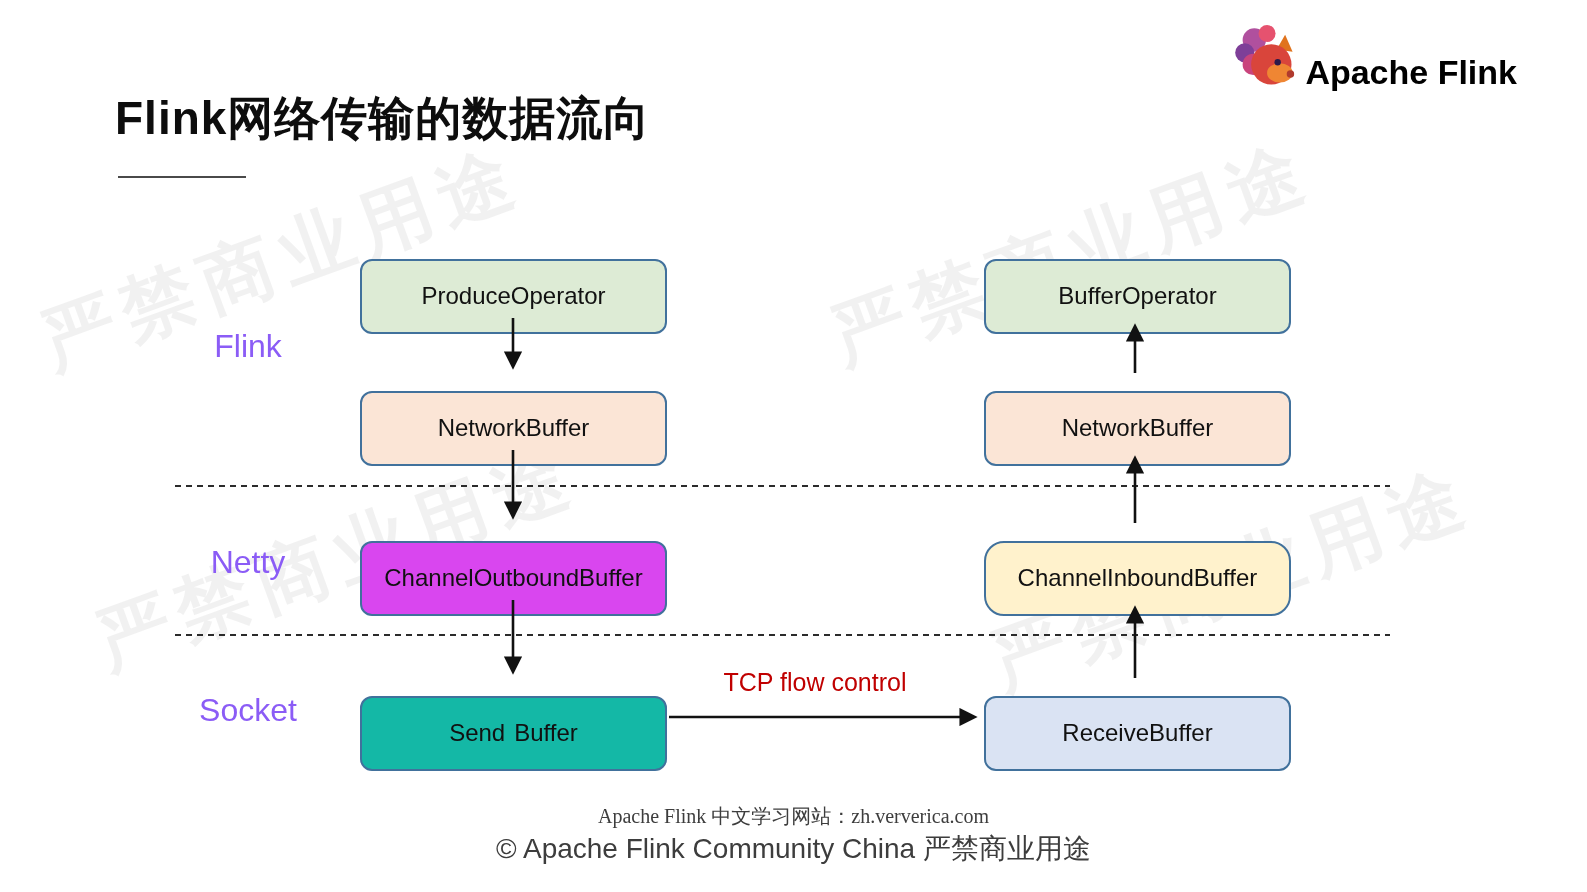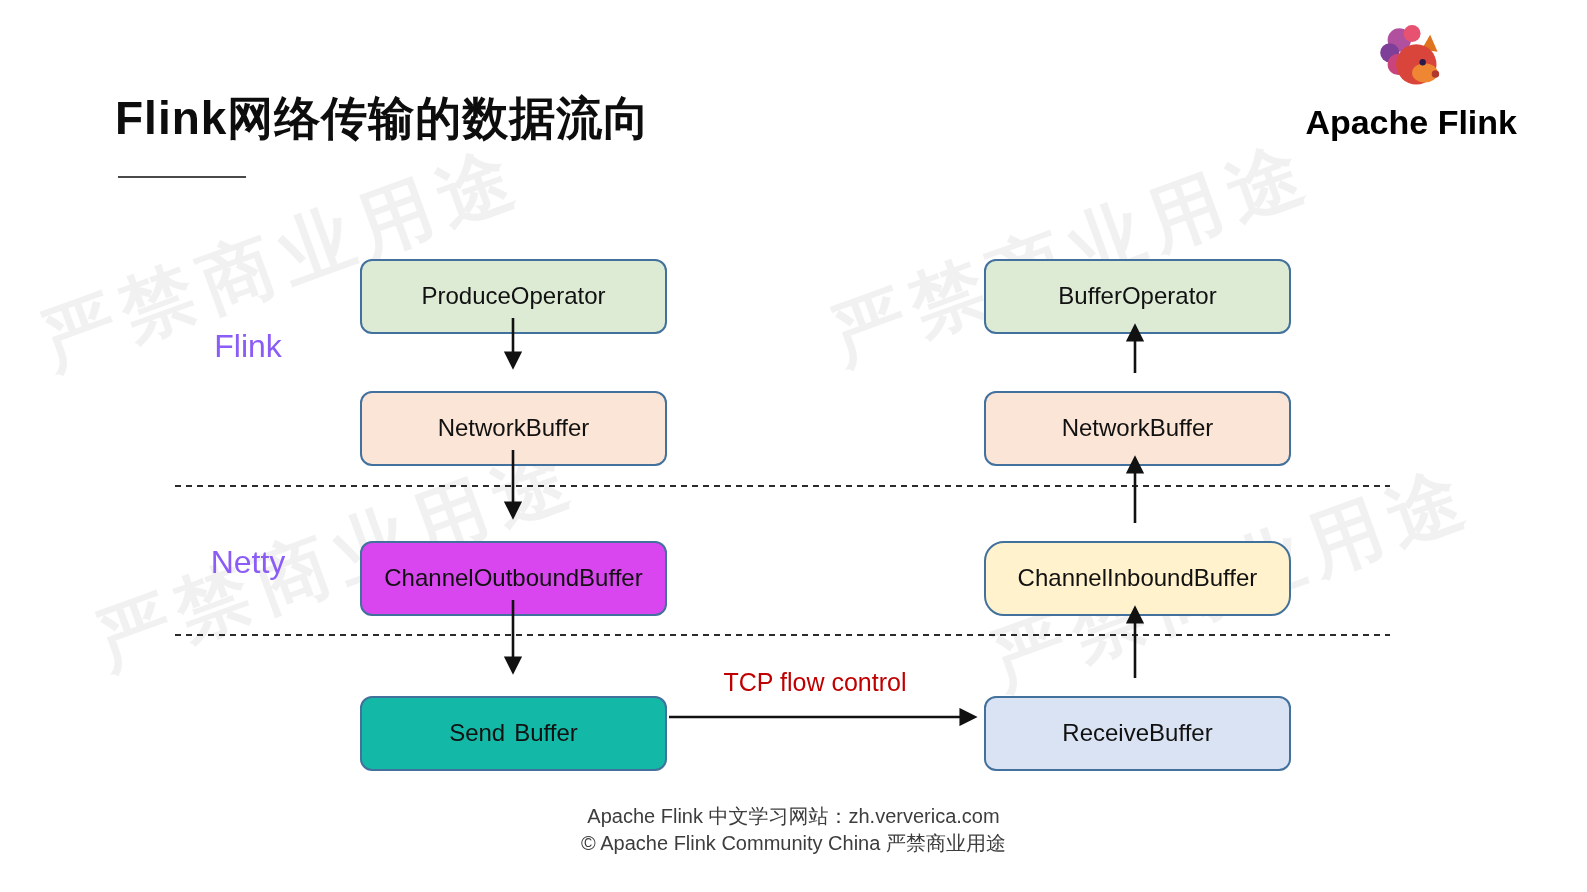--- a/index.html
+++ b/index.html
@@ -12,21 +12,21 @@
     font-weight:700;
     color:rgba(0,0,0,0.055);
     letter-spacing:10px;
     transform:rotate(-20deg);
     white-space:nowrap;
     pointer-events:none;
     user-select:none;
   }
 
   .brand{
-    position:absolute;top:24px;right:70px;display:flex;align-items:center;gap:11px;flex-direction:column;
+    position:absolute;top:24px;right:70px;display:flex;align-items:flex-end;gap:4px;
   }
   .brand-logo{width:70px;height:68px;}
   .brand-name{font-size:34px;font-weight:700;color:#000000;}
 
   .page-title{
     position:absolute;left:115px;top:88px;
     font-size:46px;font-weight:700;color:#0d0d0d;letter-spacing:1px;
   }
   .title-underline{
     position:absolute;left:118px;top:176px;width:128px;height:2px;background:#4a4a4a;
@@ -65,22 +65,22 @@
   .arrows-svg{position:absolute;left:0;top:0;width:1587px;height:892px;pointer-events:none;}
 
   .tcp-label{
     position:absolute;left:690px;top:668px;width:250px;text-align:center;
     font-size:25px;color:#c00000;
   }
 
   .footer{
     position:absolute;left:0;right:0;text-align:center;color:#3d3d3d;
   }
-  .footer-1{top:803px;font-size:20px;}
-  .footer-2{top:830px;font-size:20px;}
+  .footer-1{top:803px;font-size:20px;font-family:Liberation Serif, serif;}
+  .footer-2{top:830px;font-size:28px;}
 </style>
 </head>
 <body>
 
 <div class="slide">
 
   <div class="watermark" style="left:30px;top:210px;">严禁商业用途</div>
   <div class="watermark" style="left:820px;top:205px;">严禁商业用途</div>
   <div class="watermark" style="left:85px;top:510px;">严禁商业用途</div>
   <div class="watermark" style="left:980px;top:530px;">严禁商业用途</div>
@@ -98,20 +98,21 @@
       <circle cx="55" cy="47" r="3.5" fill="#b03a2e"></circle>
     </svg>
     <div class="brand-name">Apache Flink</div>
   </div>
 
   <div class="page-title">Flink网络传输的数据流向</div>
   <div class="title-underline"></div>
 
   <div class="layer-label layer-flink">Flink</div>
   <div class="layer-label layer-netty">Netty</div>
+  <div class="layer-label layer-socket">Socket</div>
 
   <div class="dashed-line dash-1"></div>
   <div class="dashed-line dash-2"></div>
 
   <div class="node col-left row-1" style="background-color: rgb(221, 235, 213);">
     <div>Produce</div>
     <div>Operator</div>
   </div>
   <div class="node col-left row-2" style="background-color: rgb(251, 229, 214);">
     <div>Network</div>

